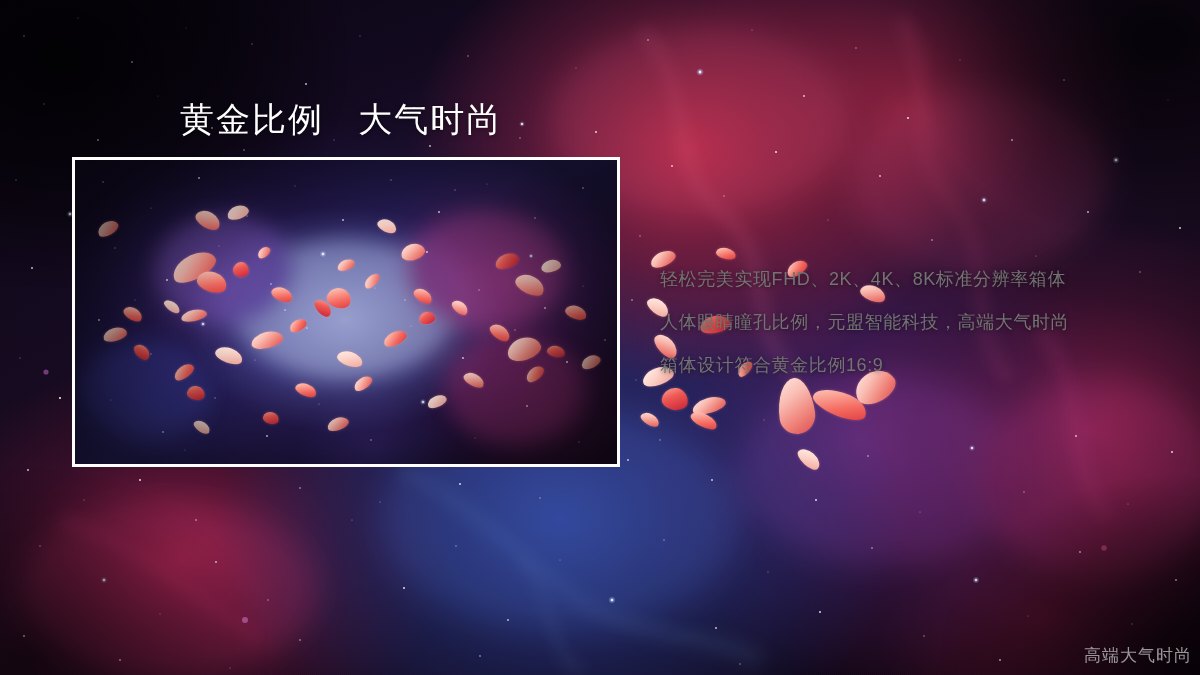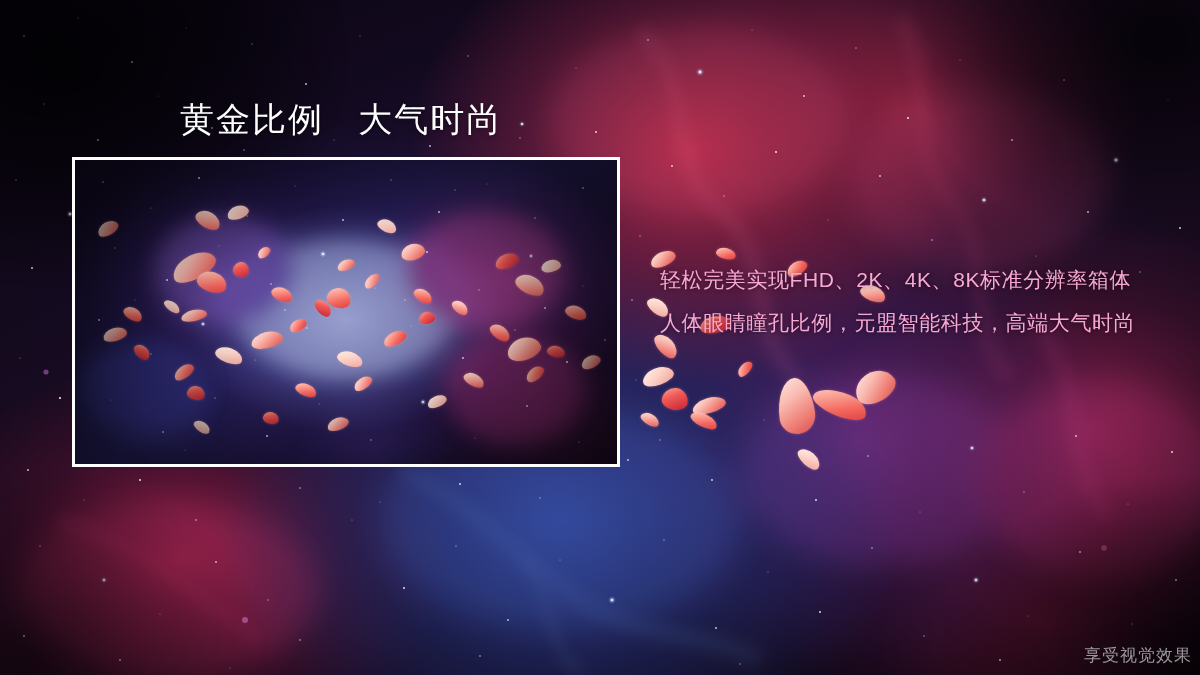--- a/index.html
+++ b/index.html
@@ -118,23 +118,23 @@
     text-shadow: 0 1px 5px rgba(0,0,0,0.55);
   }
 
   .body-block {
     position: absolute;
     left: 660px;
     top: 258px;
     width: 500px;
   }
   .body-line {
-    font-size: 21px;
+    font-size: 18px;
     line-height: 43px;
-    color: #f9a8d4;
+    color: #737373;
     letter-spacing: 0.6px;
     white-space: nowrap;
     text-shadow: 0 1px 4px rgba(0,0,0,0.5);
   }
 
   .watermark {
     position: absolute;
     right: 8px;
     bottom: 8px;
     font-size: 17px;
@@ -457,17 +457,18 @@
       <div class="petal soft" style="left:252px; top:258px; width:22px; height:12px; transform:rotate(-20deg);"></div>
       <div class="petal pale" style="left:118px; top:262px; width:18px; height:10px; transform:rotate(34deg);"></div>
     </div>
 
     <div class="photo-vig"></div>
   </div>
 
   <div class="body-block">
     <div class="body-line">轻松完美实现FHD、2K、4K、8K标准分辨率箱体</div>
     <div class="body-line">人体眼睛瞳孔比例，元盟智能科技，高端大气时尚</div>
+    <div class="body-line">箱体设计符合黄金比例16:9</div>
   </div>
 
-  <div class="watermark">享受视觉效果</div>
+  <div class="watermark">高端大气时尚</div>
 
 </div>
 
 </body></html>

